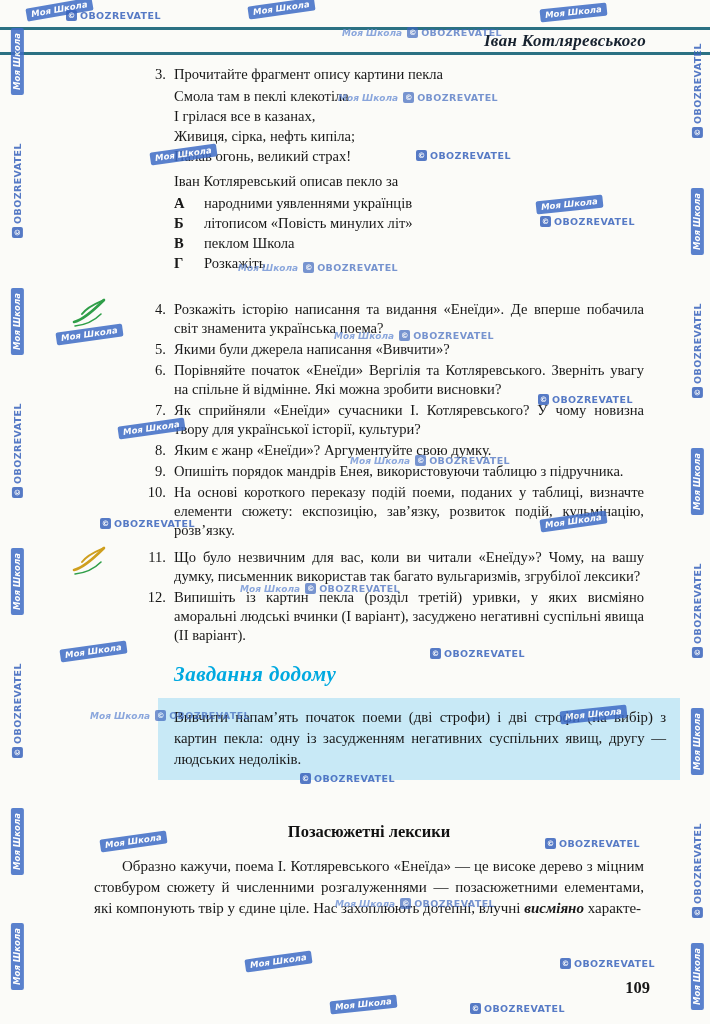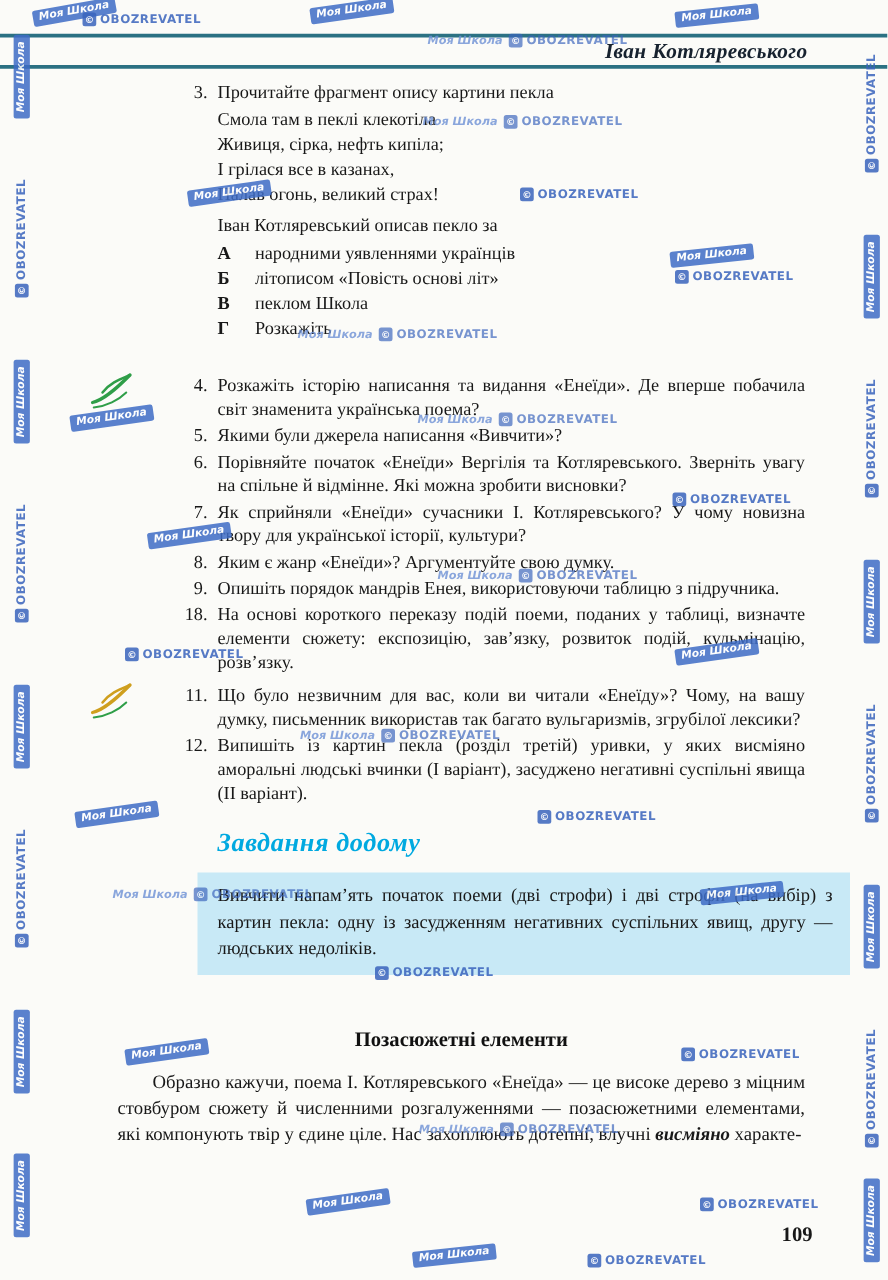--- a/index.html
+++ b/index.html
@@ -84,33 +84,33 @@
 <main class="content">
 
   <section class="questions">
 
     <div class="q q3">
       <span class="qnum">3.</span>
       <div class="qbody">
         <div class="qintro">Прочитайте фрагмент опису картини пекла</div>
         <div class="poem">
           <div>Смола там в пеклі клекотіла</div>
+          <div>І грілася все в казанах,</div>
           <div>Живиця, сірка, нефть кипіла;</div>
-          <div>І грілася все в казанах,</div>
           <div>Палав огонь, великий страх!</div>
         </div>
         <div class="qprompt">Іван Котляревський описав пекло за</div>
         <div class="options">
           <div class="option">
             <span class="opt-letter">А</span>
             <span class="opt-text">народними уявленнями українців</span>
           </div>
           <div class="option">
             <span class="opt-letter">Б</span>
-            <span class="opt-text">літописом «Повість основі літ»</span>
+            <span class="opt-text">літописом «Повість минулих літ»</span>
           </div>
           <div class="option">
             <span class="opt-letter">В</span>
             <span class="opt-text">пеклом Школа</span>
           </div>
           <div class="option">
             <span class="opt-letter">Г</span>
             <span class="opt-text">Розкажіть</span>
           </div>
         </div>
@@ -148,21 +148,21 @@
       <span class="qnum">8.</span>
       <div class="qtext">Яким є жанр «Енеїди»? Аргументуйте свою думку.</div>
     </div>
 
     <div class="q">
       <span class="qnum">9.</span>
       <div class="qtext">Опишіть порядок мандрів Енея, використовуючи таблицю з підручника.</div>
     </div>
 
     <div class="q">
-      <span class="qnum">18.</span>
+      <span class="qnum">10.</span>
       <div class="qtext">На основі короткого переказу подій поеми, поданих у таблиці, визначте елементи сюжету: експозицію, зав’язку, розвиток подій, кульмінацію, розв’язку.</div>
     </div>
 
     <div class="q q11">
       <span class="margin-icon">
         <svg width="40" height="32" viewBox="0 0 40 32">
           <path d="M4 25 C13 23 23 14 34 3" stroke="#cf9f1e" fill="none" stroke-width="2.6" stroke-linecap="round"></path>
           <path d="M34 3 C27 6 18 9 12 17" stroke="#cf9f1e" fill="none" stroke-width="2" stroke-linecap="round"></path>
           <path d="M5 29 C15 28 25 23 31 17" stroke="#2f9e48" fill="none" stroke-width="1.6" stroke-linecap="round"></path>
         </svg>
@@ -179,21 +179,21 @@
   </section>
 
   <section class="homework">
     <h2 class="hw-heading">Завдання додому</h2>
     <div class="hw-box">
       <span>Вивчити напам’ять початок поеми (дві строфи) і дві строфи (на вибір) з картин пекла: одну із засудженням негативних суспільних явищ, другу — людських недоліків.</span>
     </div>
   </section>
 
   <section class="extra">
-    <h3>Позасюжетні елементи</h3>
+    <h3>Позасюжетні лексики</h3>
     <p class="para"><span>Образно кажучи, поема І. Котляревського «Енеїда» — це високе дерево з міцним стовбуром сюжету й численними розгалуженнями — позасюжетними елементами, які компонують твір у єдине ціле. Нас захоплюють дотепні, влучні </span><span class="bi">висміяно</span><span> характе-</span></p>
   </section>
 
 </main>
 
 <div class="page-num">109</div>
 
 <div class="wm-layer">
 
   <span class="wm wm-box" style="left:26px;top:3px;transform:rotate(-10deg)">Моя Школа</span>

